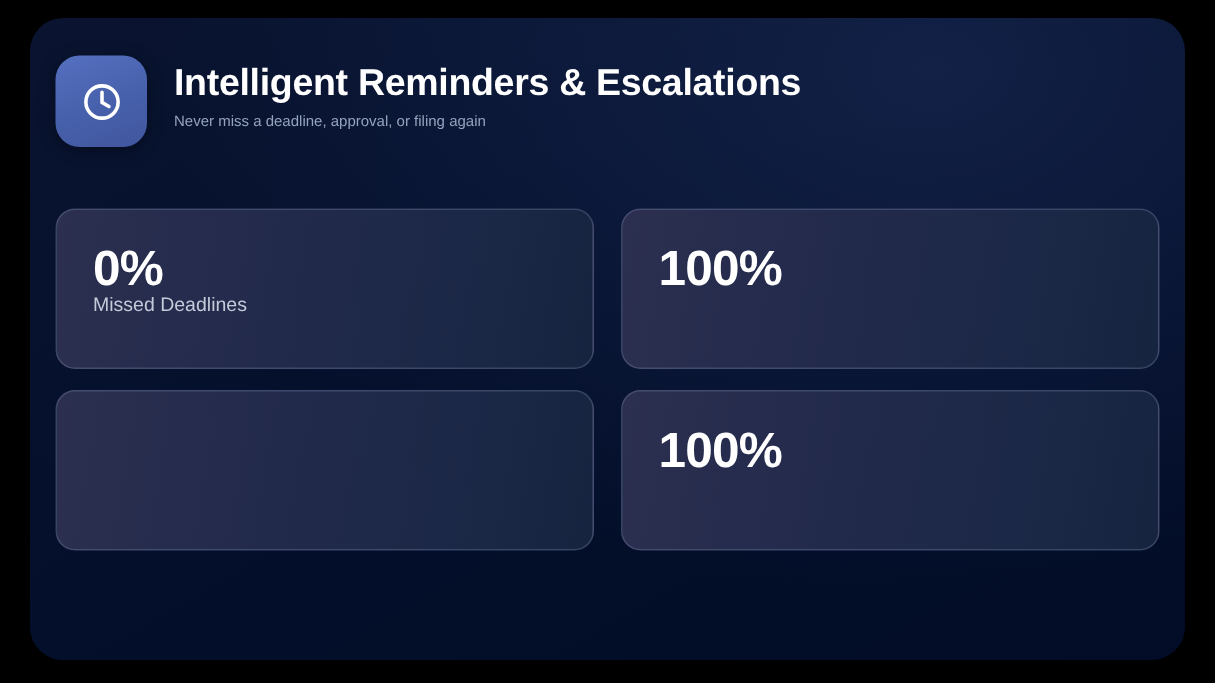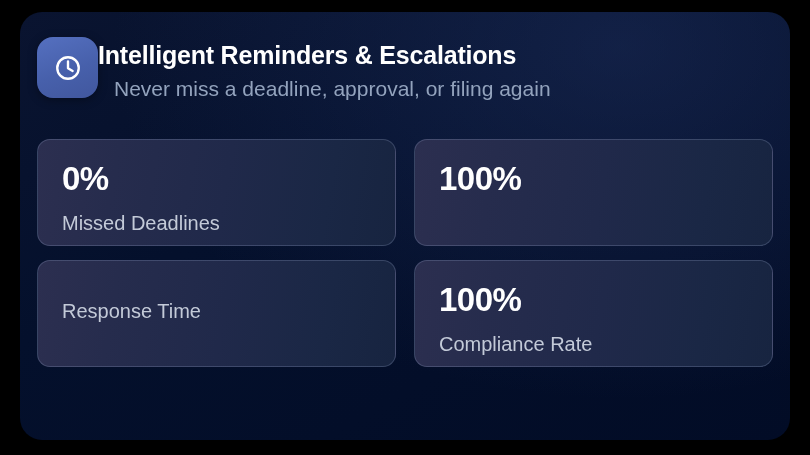--- a/index.html
+++ b/index.html
@@ -36,20 +36,21 @@
     overflow: hidden;
   }
 
   
   .header {
     position: absolute;
     left: 17px;
     top: 25px;
     display: flex;
     align-items: flex-start;
+    gap: 18px;
   }
   .icon-tile {
     width: 61px;
     height: 61px;
     border-radius: 16px;
     background: linear-gradient(160deg, #5570c0 0%, #4760ab 55%, #41579e 100%);
     display: flex;
     align-items: center;
     justify-content: center;
     flex: none;
@@ -61,22 +62,22 @@
   .title {
     margin: 0;
     font-size: 25px;
     font-weight: 700;
     letter-spacing: -0.2px;
     color: #ffffff;
     line-height: 1.15;
     white-space: nowrap;
   }
   .subtitle {
-    margin: 6px 0 0 16px;
-    font-size: 21px;
+    margin: 6px 0 0 0;
+    font-size: 10px;
     font-weight: 400;
     color: #93a3bd;
     line-height: 1.2;
     white-space: nowrap;
   }
 
   
   .stats-grid {
     position: absolute;
     left: 17px;
@@ -98,22 +99,22 @@
     overflow: hidden;
   }
   .stat-value {
     font-size: 33px;
     font-weight: 700;
     color: #ffffff;
     line-height: 1;
     letter-spacing: -0.5px;
   }
   .stat-label {
-    margin-top: 16px;
-    font-size: 20px;
+    margin-top: 0;
+    font-size: 13px;
     font-weight: 400;
     color: #c3cad8;
     line-height: 1.2;
   }
 </style>
 </head>
 <body>
 
 <div class="stage">
   <div class="panel">
@@ -136,23 +137,21 @@
       <div class="stat-card">
         <div class="stat-value">0%</div>
         <div class="stat-label">Missed Deadlines</div>
       </div>
 
       <div class="stat-card">
         <div class="stat-value">100%</div>
       </div>
 
       <div class="stat-card">
-        <div class="stat-label">Response Time</div>
       </div>
 
       <div class="stat-card">
         <div class="stat-value">100%</div>
-        <div class="stat-label">Compliance Rate</div>
       </div>
 
     </div>
   </div>
 </div>
 
 </body></html>

